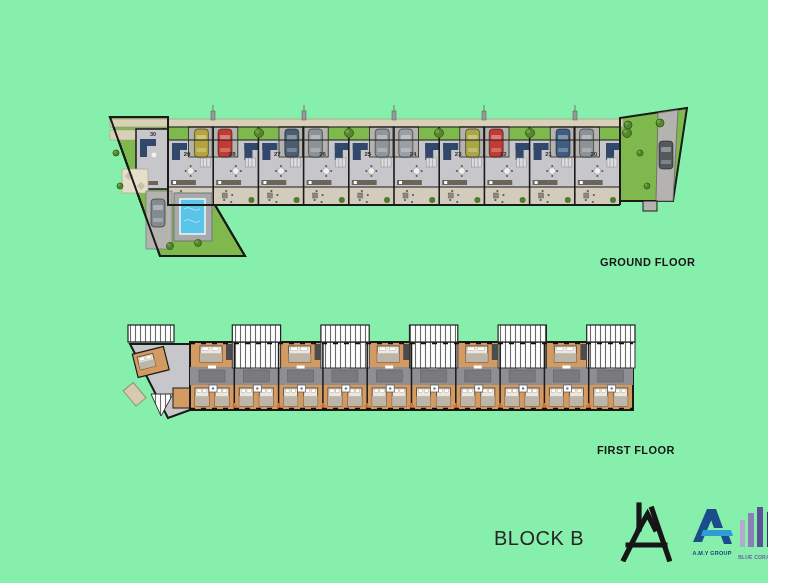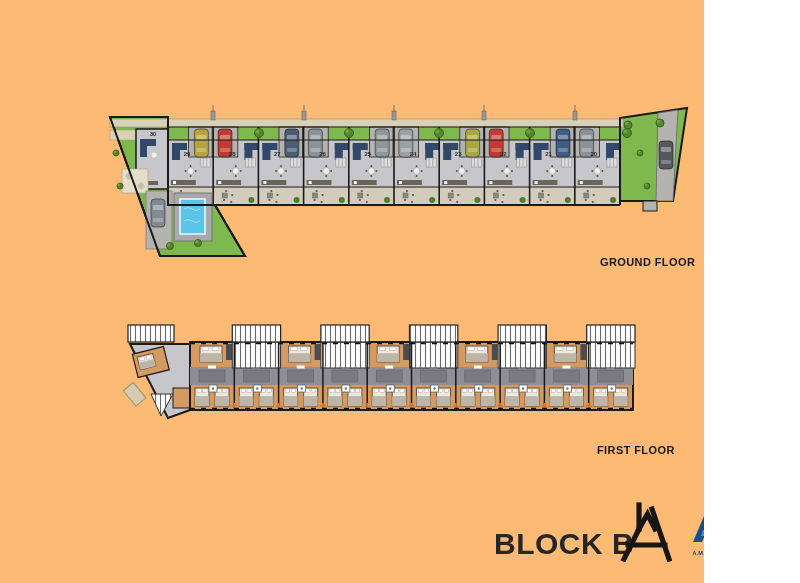--- a/index.html
+++ b/index.html
@@ -1,19 +1,19 @@
 <!DOCTYPE html>
 <html><head>
 <meta charset="utf-8">
 <style>
   html,body{margin:0;padding:0;background:#ffffff;}
-  #canvas{position:relative;width:704px;height:583px;background:#fdba74;
+  #canvas{position:relative;width:768px;height:583px;background:#86efac;
           font-family:"Liberation Sans",sans-serif;overflow:hidden;}
   .floor-label{position:absolute;font-size:11px;font-weight:bold;color:#161616;letter-spacing:.4px;}
-  .block-title{position:absolute;font-size:30px;font-weight:700;color:#262626;letter-spacing:.5px;}
+  .block-title{position:absolute;font-size:20px;font-weight:400;color:#262626;letter-spacing:.5px;}
   .logo{position:absolute;display:flex;flex-direction:column;align-items:center;gap:2px;}
   .logo-text{font-weight:bold;text-align:center;white-space:nowrap;}
   .amy-text{font-size:5.5px;color:#16427e;letter-spacing:.2px;}
   .bc-text{font-size:5px;color:#6a5fa3;letter-spacing:.2px;}
   svg{display:block;}
 </style>
 </head>
 <body>
 <div id="canvas">
 

